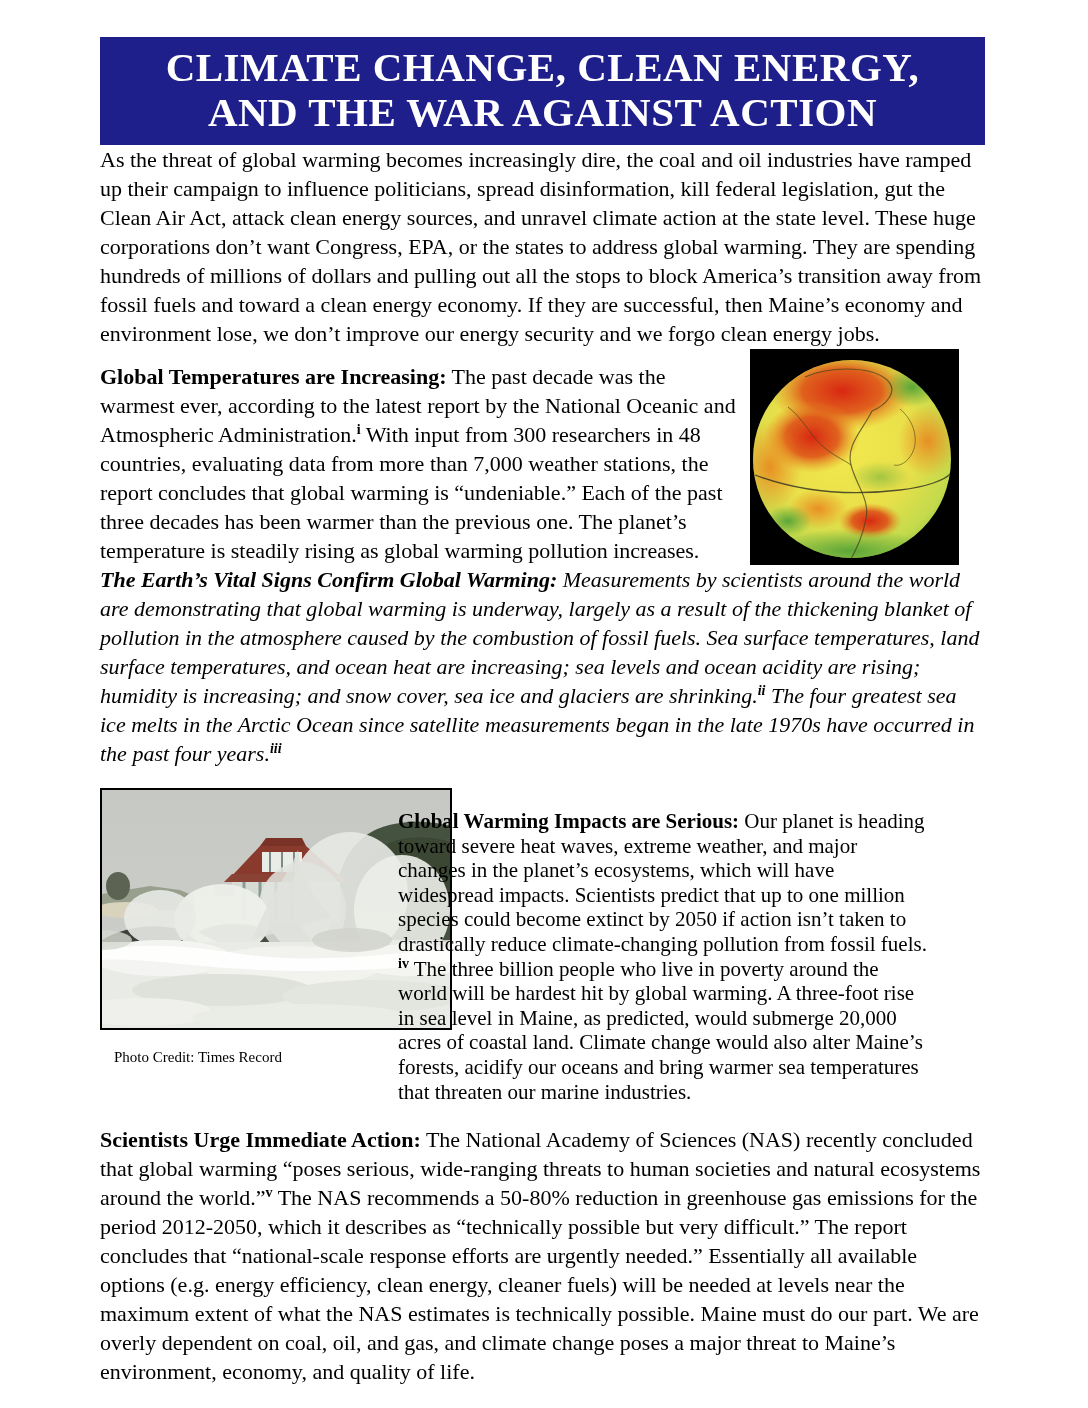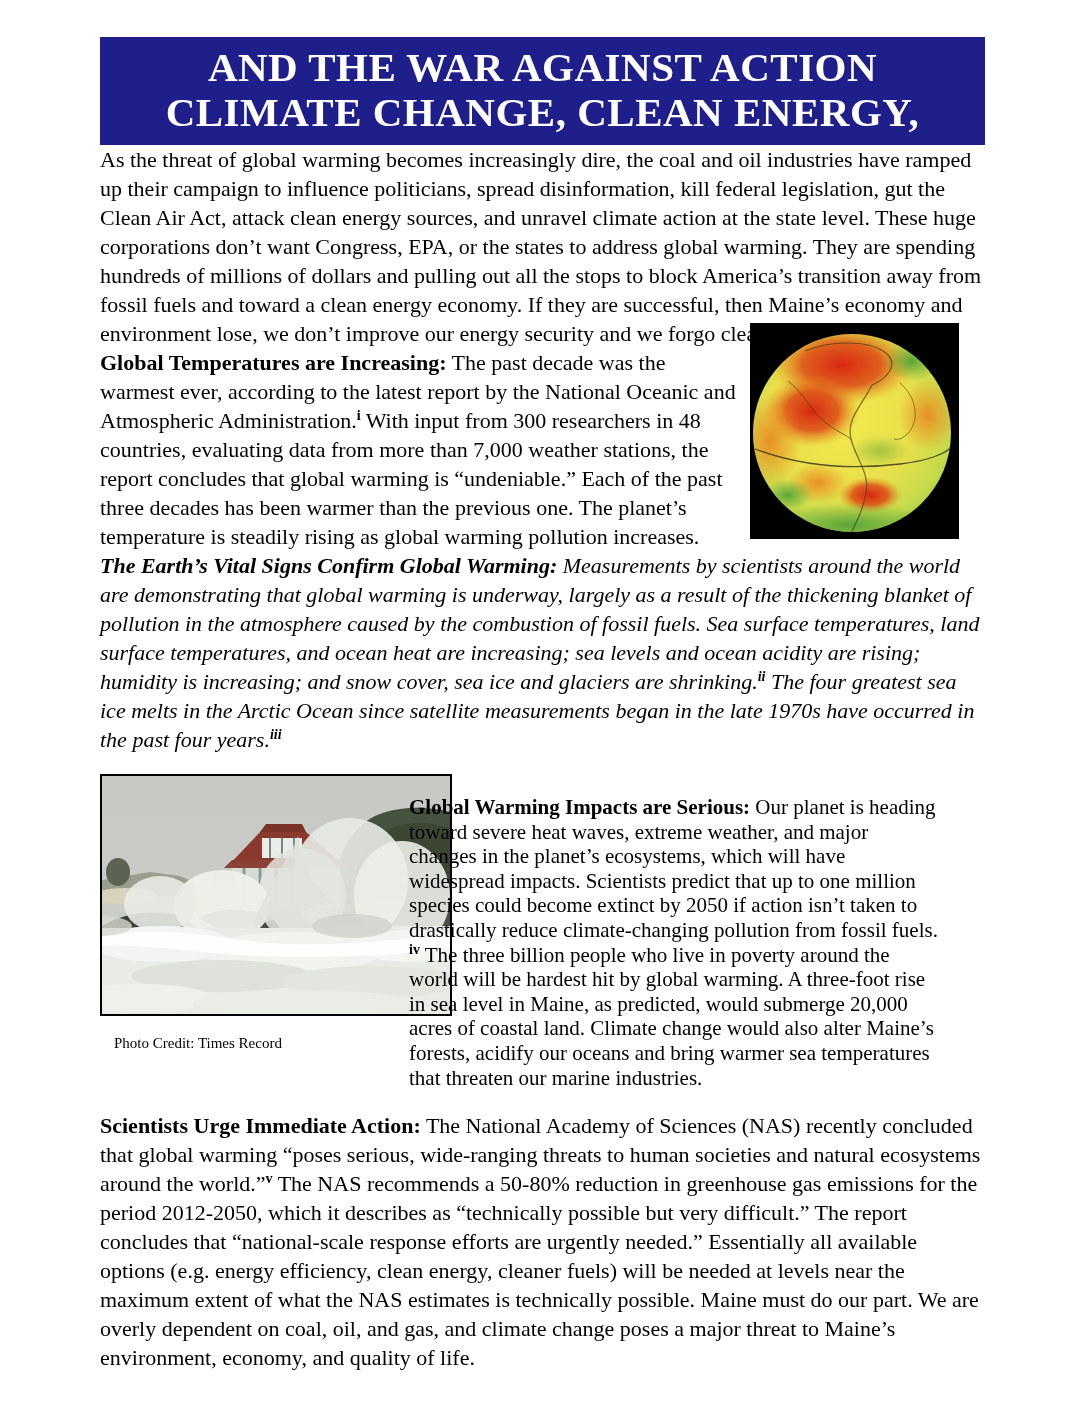--- a/index.html
+++ b/index.html
@@ -16,47 +16,47 @@
   .banner-line {
     font-weight:bold; font-size:41px; line-height:45px;
     letter-spacing:0.5px;
   }
   p.body { font-size:22px; line-height:29px; margin:0; }
   .intro { margin-top:24px; }
   .bold-head { font-weight:bold; }
   sup.note {
     font-weight:bold; font-size:14px; line-height:0; vertical-align:super;
   }
-  .temps-row { display:flex; align-items:center; }
+  .temps-row { display:flex; align-items:flex-end; margin-top:14px; }
   .temps-text { width:642px; flex-shrink:0; }
   .globe-box {
     width:209px; height:216px; margin-left:8px; margin-top:-38px;
     background:#000; flex-shrink:0;
   }
   .vital { margin-top:16px;font-style:italic; }
   .impacts-row { display:flex; align-items:flex-start; margin-top:20px; }
   .photo-col { width:289px; flex-shrink:0; }
   .photo-frame {
     width:348px; height:238px; border:2px solid #000; background:#c9c9c5;
   }
   .credit { font-size:15px; line-height:18px; margin:18px 0 0 14px; }
   .impacts-text {
-    margin-left:20px; width:530px; font-size:21px; line-height:24.6px;
+    margin-left:9px; width:530px; font-size:21px; line-height:24.6px;
   }
   .scientists { margin-top:22px;font-family:Liberation Serif, serif; }
   svg { display:block; }
 </style>
 </head>
 <body>
 
 <div class="page">
 
   <div class="banner">
+    <div class="banner-line">CLIMATE CHANGE, CLEAN ENERGY,</div>
     <div class="banner-line">AND THE WAR AGAINST ACTION</div>
-    <div class="banner-line">CLIMATE CHANGE, CLEAN ENERGY,</div>
   </div>
 
   <p class="body intro"><span>As the threat of global warming becomes increasingly dire, the coal and oil industries have ramped up their campaign to influence politicians, spread disinformation, kill federal legislation, gut the Clean Air Act, attack clean energy sources, and unravel climate action at the state level.  These huge corporations don’t want Congress, EPA, or the states to address global warming.  They are spending hundreds of millions of dollars and pulling out all the stops to block America’s transition away from fossil fuels and toward a clean energy economy.  If they are successful, then Maine’s economy and environment lose, we don’t improve our energy security and we forgo clean energy jobs.</span></p>
 
   <div class="temps-row">
     <p class="body temps-text"><b class="bold-head">Global Temperatures are Increasing:</b><span>  The past decade was the warmest ever, according to the latest report by the National Oceanic and Atmospheric Administration.</span><sup class="note">i</sup><span>  With input from 300 researchers in 48 countries, evaluating data from more than 7,000 weather stations, the report concludes that global warming is “undeniable.”  Each of the past three decades has been warmer than the previous one.  The planet’s temperature is steadily rising as global warming pollution increases.</span></p>
 
     <div class="globe-box">
       <svg width="209" height="216" viewBox="0 0 209 216">
         <rect width="209" height="216" fill="#000000"></rect>

